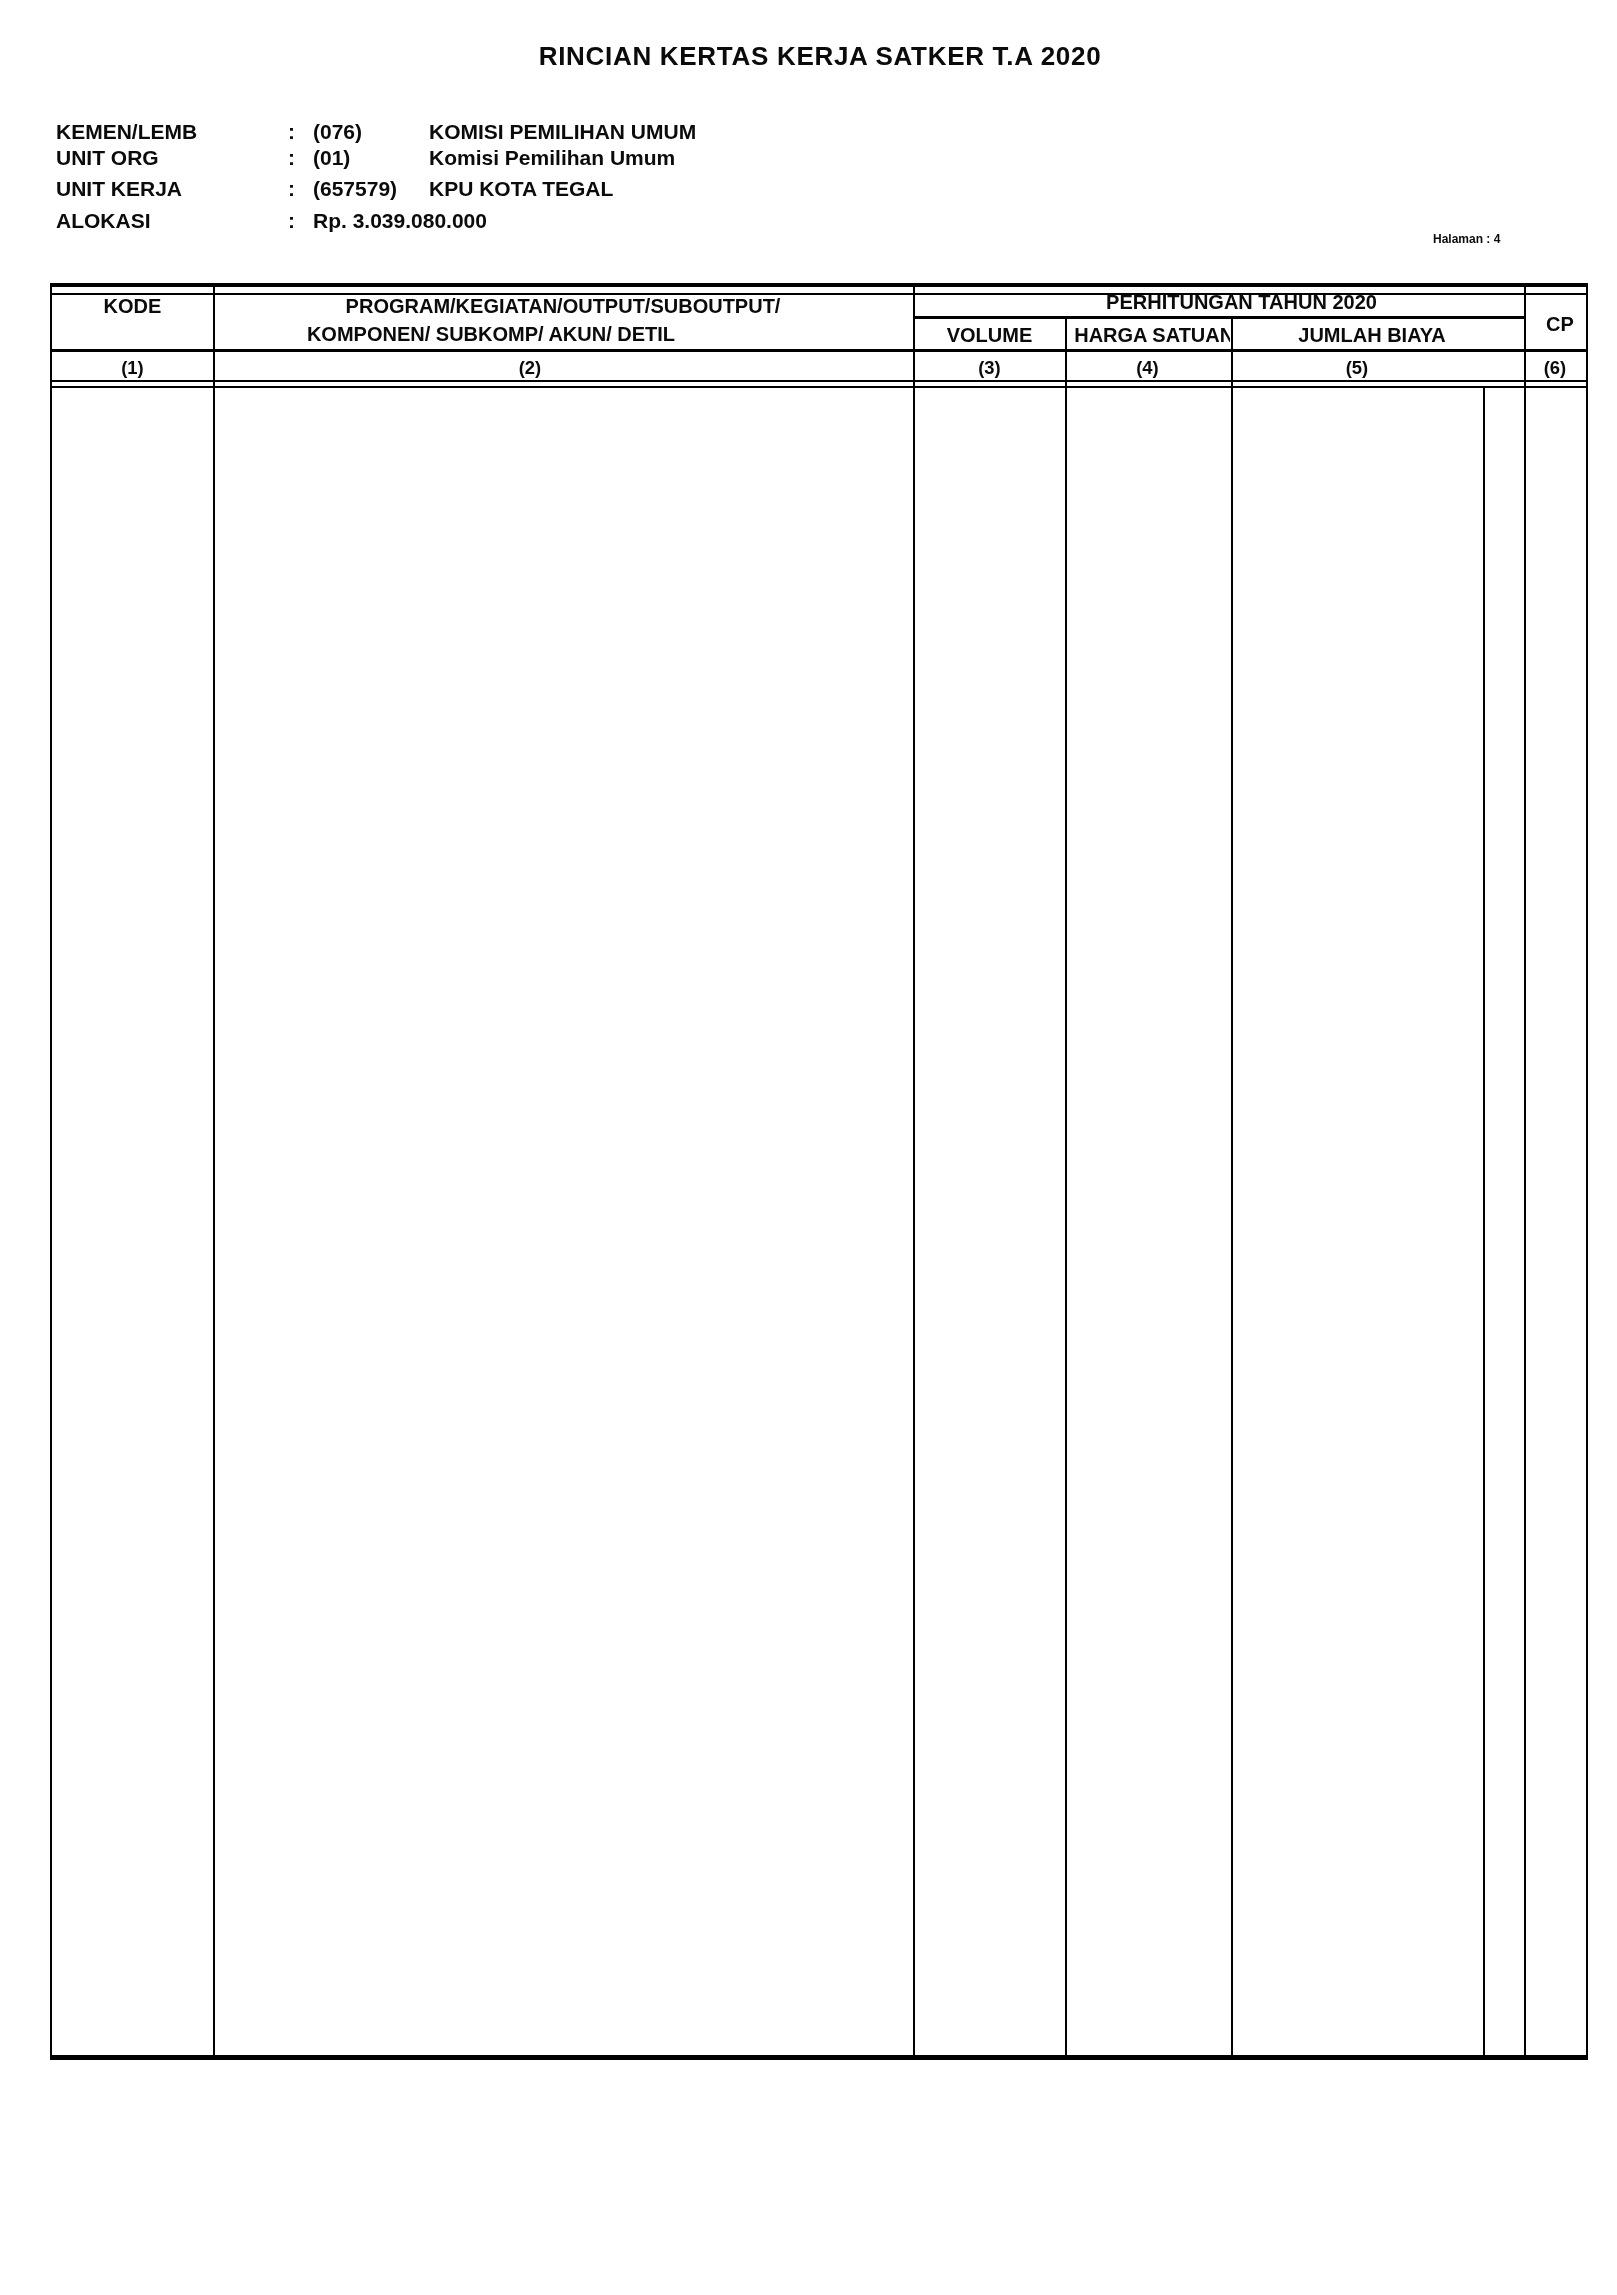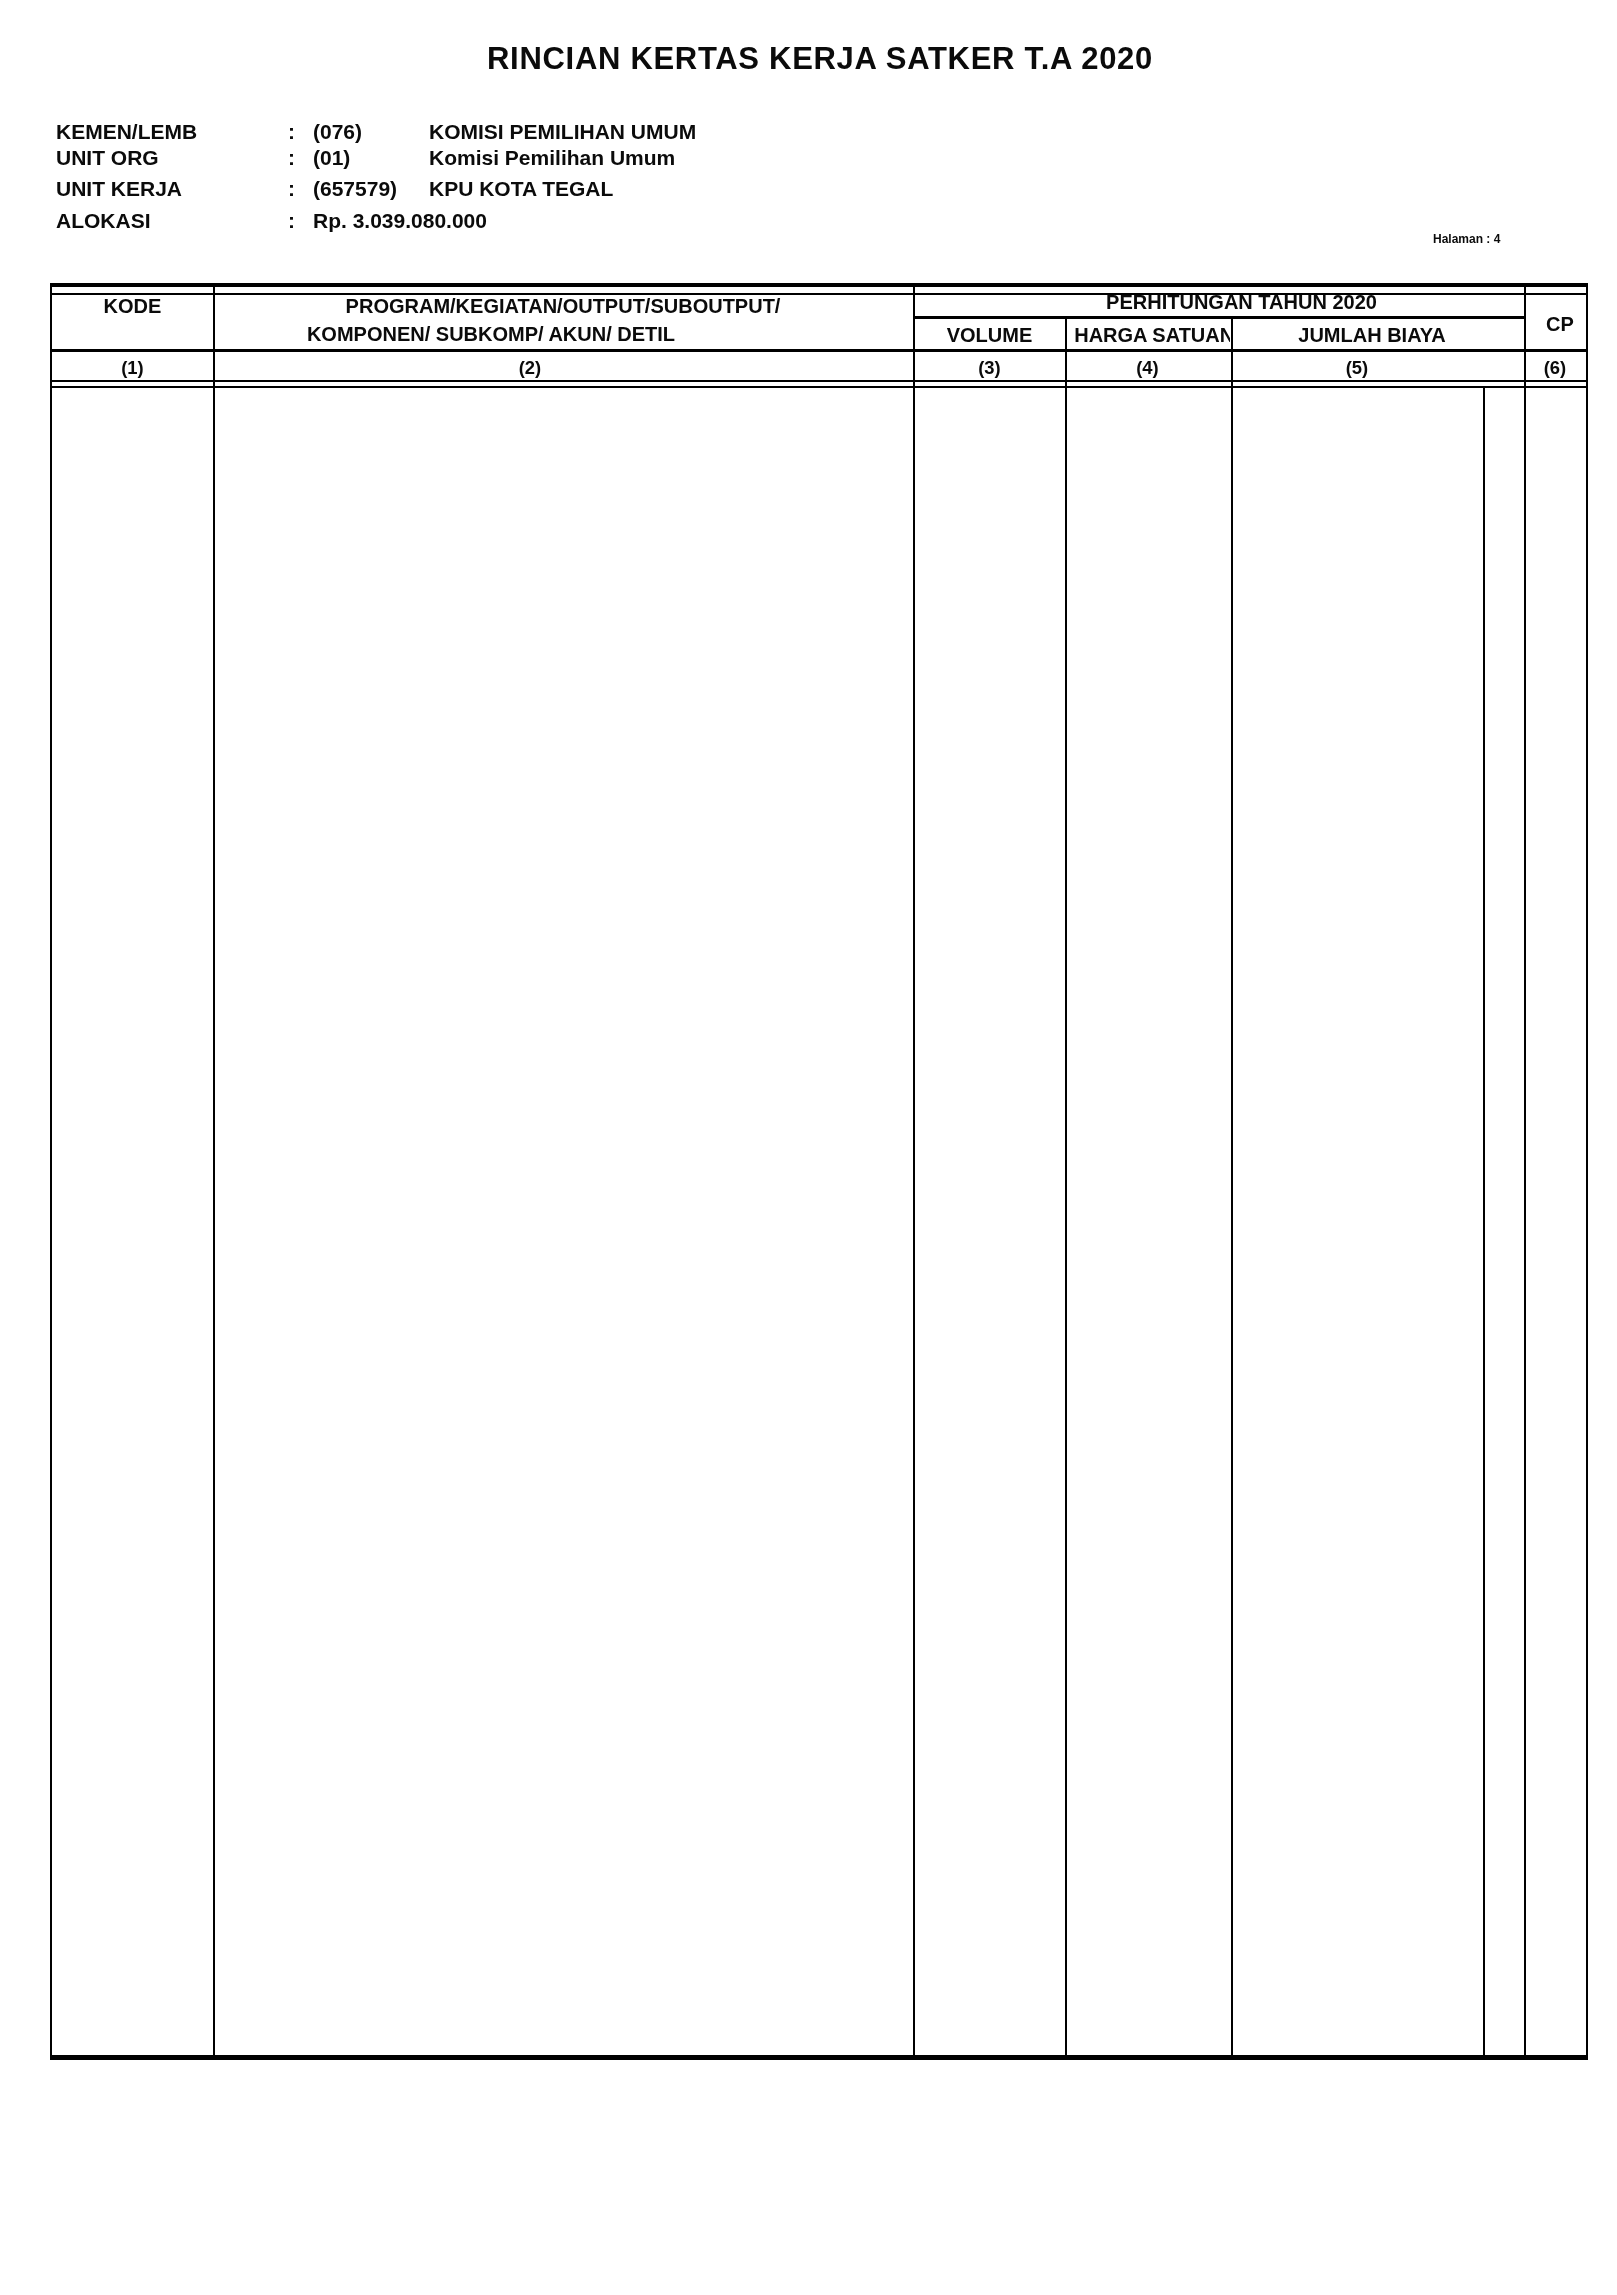--- a/index.html
+++ b/index.html
@@ -6,21 +6,21 @@
   body{
     width:1618px;height:2295px;position:relative;
     background:#ffffff;color:#0b0b0b;
     font-family:"Liberation Sans","DejaVu Sans",sans-serif;
     font-weight:700;overflow:hidden;
   }
   .abs{position:absolute;}
   
   .doc-title{
     left:0;right:0;top:41px;text-align:center;
-    font-size:31px;letter-spacing:0.7px;white-space:nowrap;margin-left:22px;
+    font-size:26px;letter-spacing:0.7px;white-space:nowrap;margin-left:22px;
   }
   .meta-row{left:0;top:0;height:26px;line-height:26px;font-size:21px;white-space:nowrap;}
   .m-label{position:absolute;left:56px;}
   .m-colon{position:absolute;left:288px;}
   .m-code{position:absolute;left:313px;}
   .m-value{position:absolute;left:429px;}
   .halaman{left:1433px;top:232px;font-size:12px;white-space:nowrap;}
   
   .ktable{
     left:50px;top:283px;width:1534px;height:1768px;

